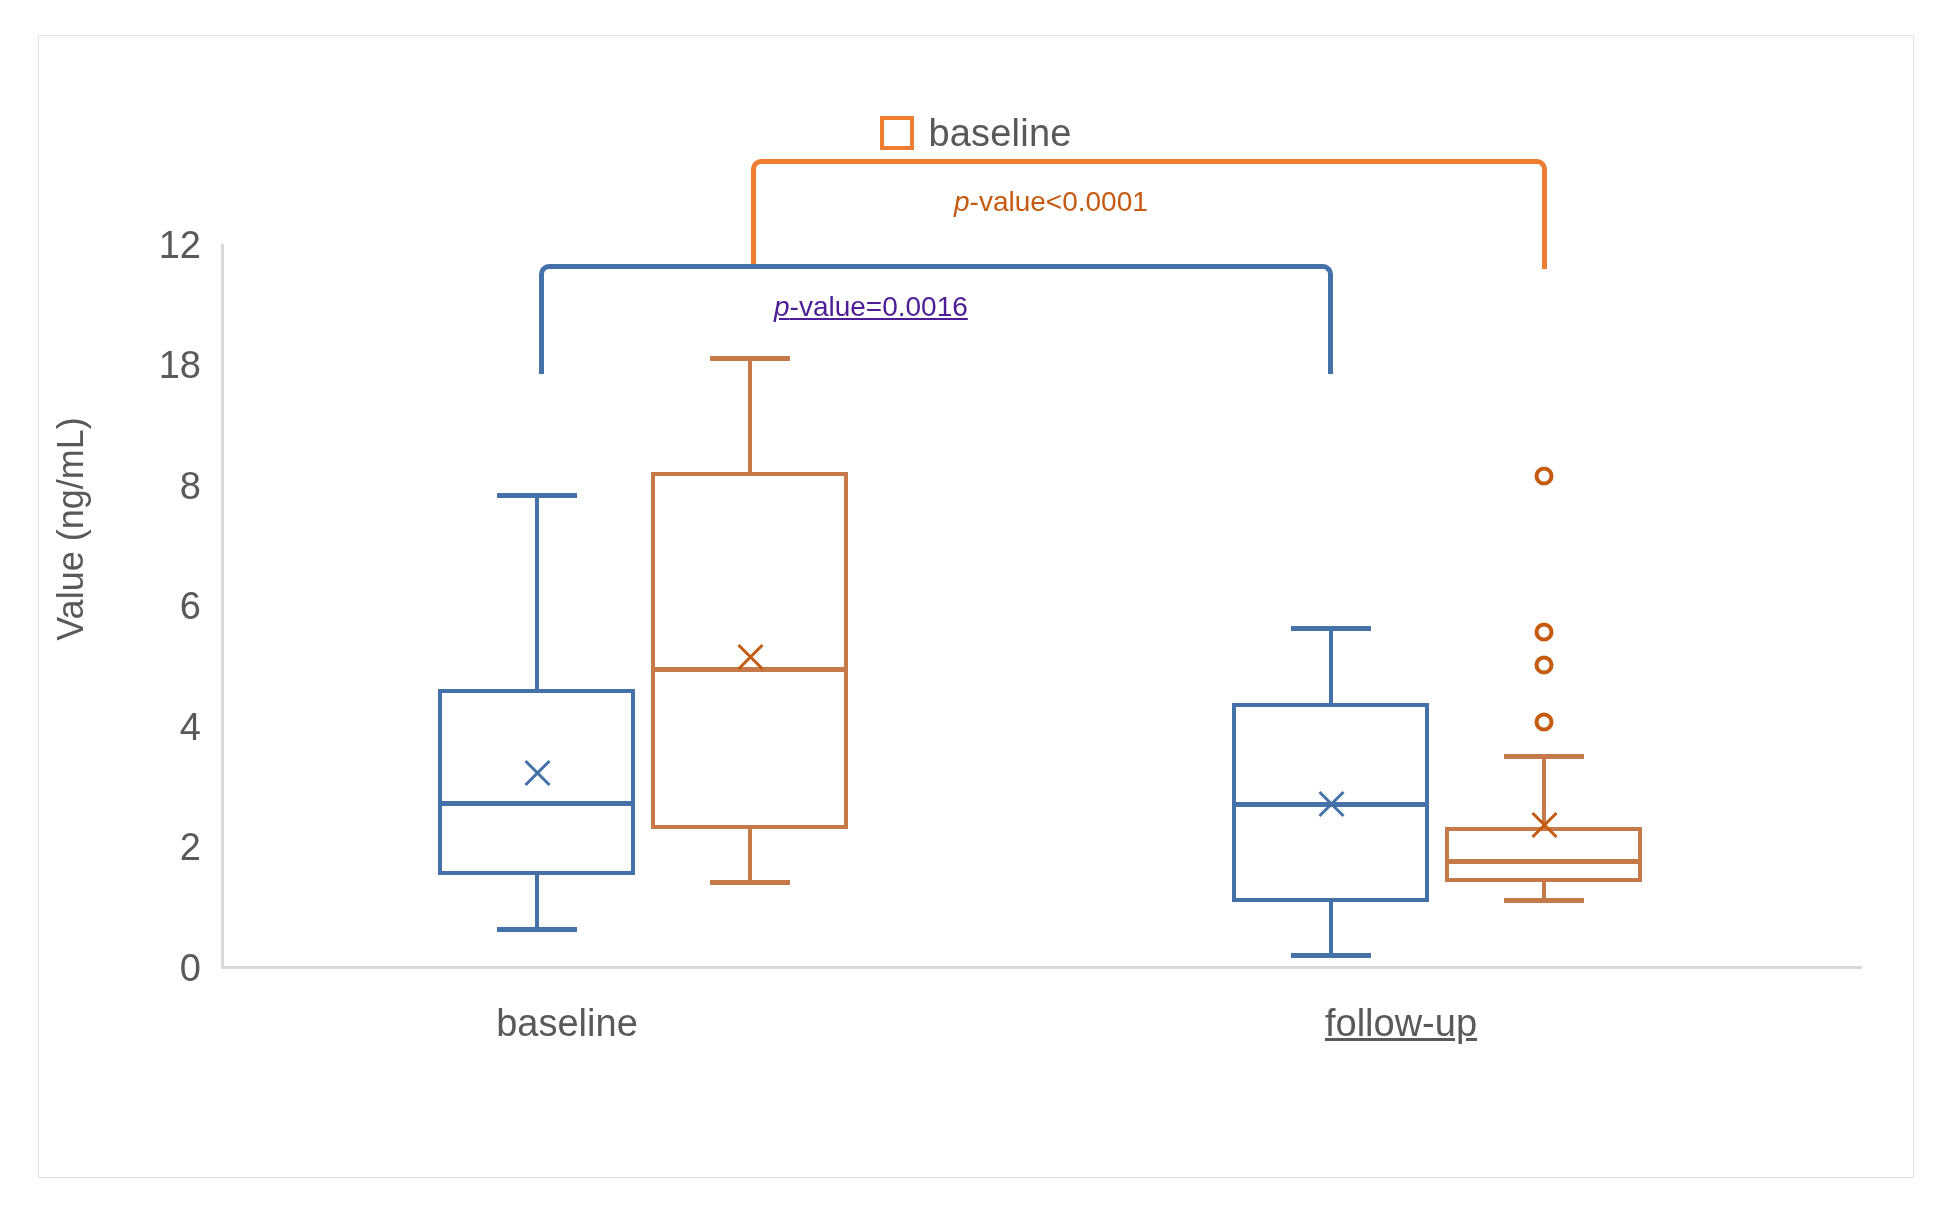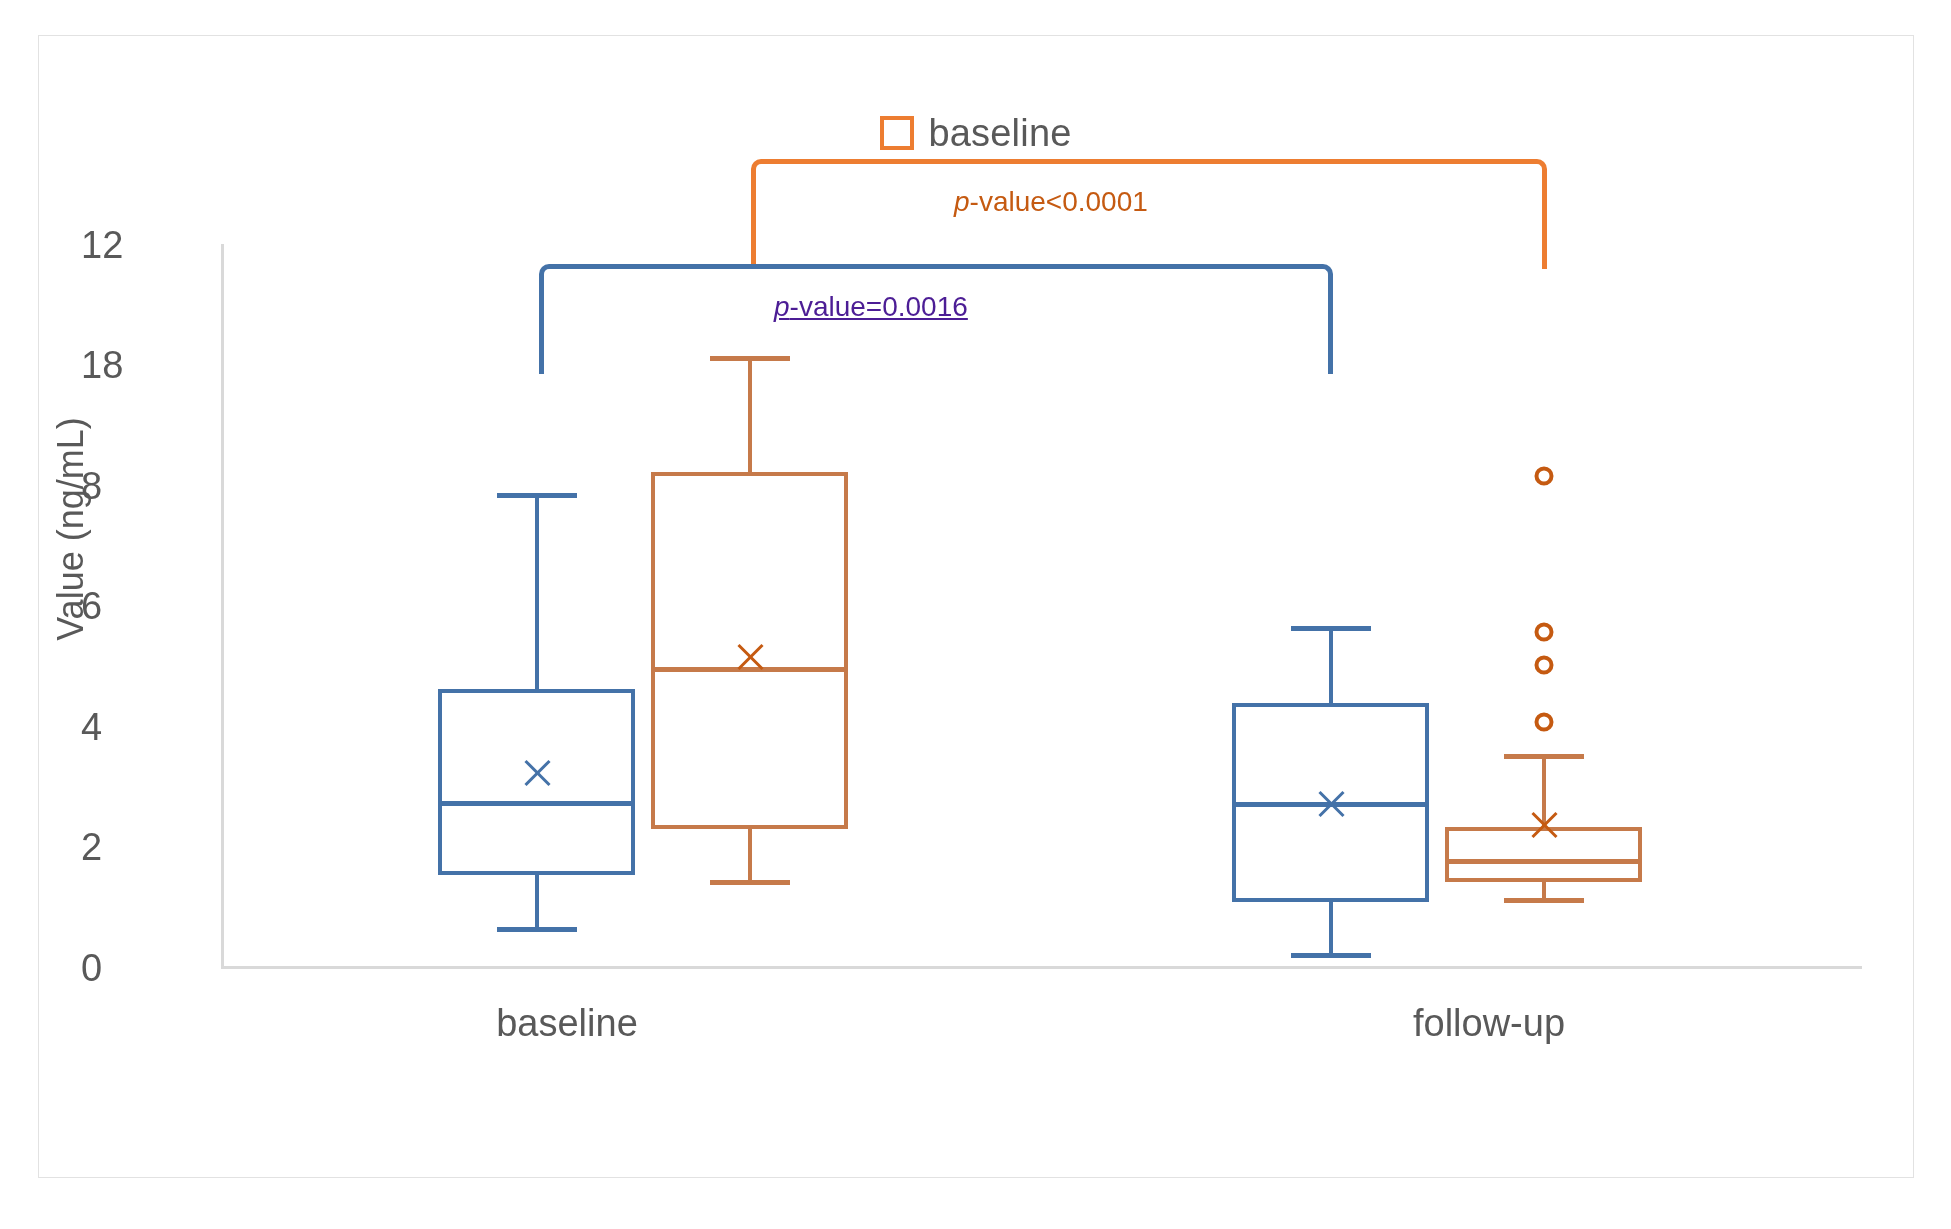--- a/index.html
+++ b/index.html
@@ -76,20 +76,21 @@
   #x-axis-line {
     left: 182px;
     top: 930px;
     width: 1641px;
     height: 3px;
   }
   .ytick {
     position: absolute;
     right: 1714px;
     width: 120px;
+    text-align: right;
     font-size: 38px;
     color: #595959;
     transform: translateY(-50%);
     line-height: 1;
   }
   #y-axis-title {
     position: absolute;
     left: -228px;
     top: 475px;
     width: 520px;
@@ -190,21 +191,21 @@
       <div class="ytick" style="top:811px;">2</div>
       <div class="ytick" style="top:691px;">4</div>
       <div class="ytick" style="top:570px;">6</div>
       <div class="ytick" style="top:450px;">8</div>
       <div class="ytick" style="top:329px;">18</div>
       <div class="ytick" style="top:209px;">12</div>
 
       <div id="y-axis-title">Value (ng/mL)</div>
 
       <div class="xtick" style="left:298px;">baseline</div>
-      <div class="xtick" style="left:1220px;">follow-up</div>
+      <div class="xtick" style="left:1132px;text-decoration:underline;">follow-up</div>
 
       <div class="whisker-line" style="left:496px; top:459px; width:4px; height:195px; background:#4472a8;"></div>
       <div class="whisker-cap" style="left:458px; top:457px; width:80px; height:5px; background:#4472a8;"></div>
 
       <div class="box-rect" style="left:399px; top:653px; width:197px; height:186px; border:4px solid #4472a8;"></div>
 
       <div class="median-line" style="left:399px; top:765px; width:197px; height:5px; background:#4472a8;"></div>
 
       <div class="whisker-line" style="left:496px; top:838px; width:4px; height:55px; background:#4472a8;"></div>
       <div class="whisker-cap" style="left:458px; top:891px; width:80px; height:5px; background:#4472a8;"></div>

